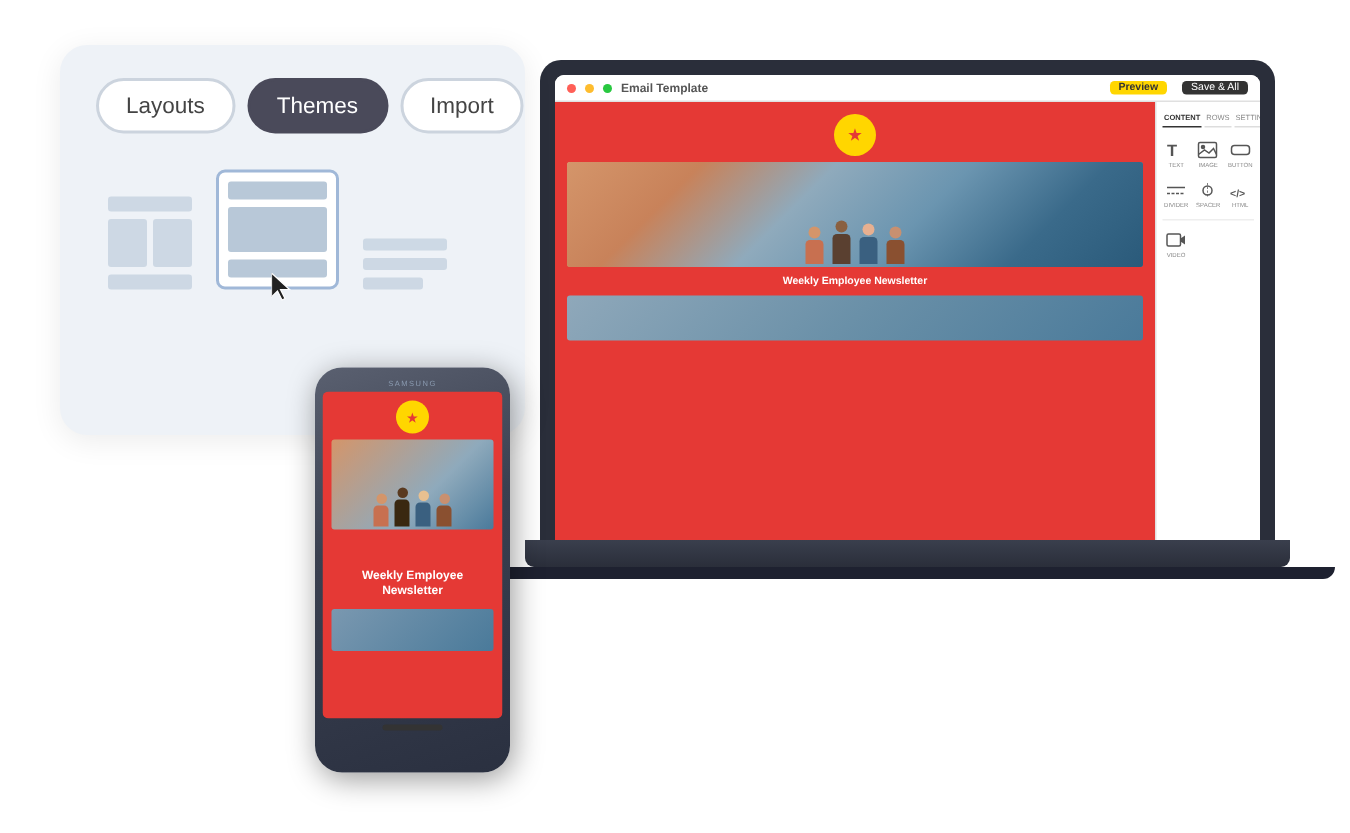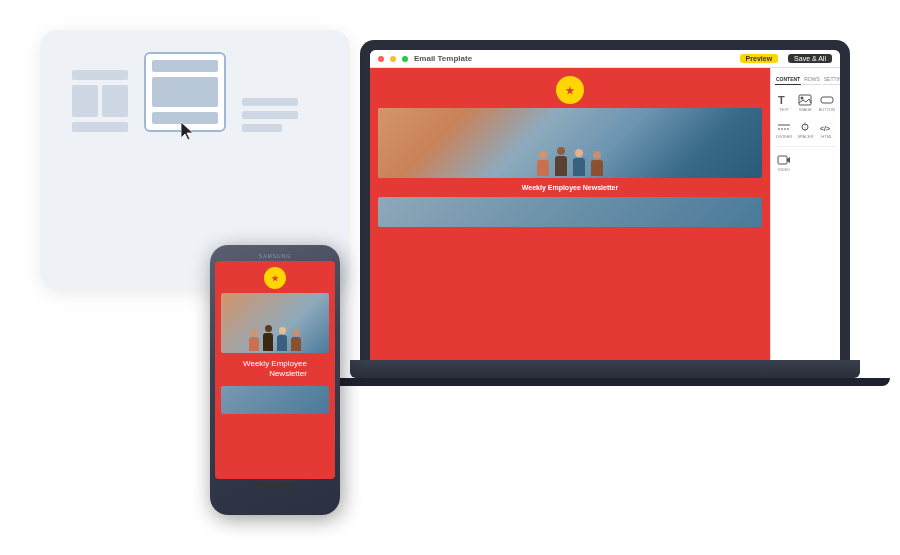--- a/index.html
+++ b/index.html
@@ -431,24 +431,25 @@
       height: 60px;
       background: linear-gradient(135deg, #d4956a 0%, #8faabc 60%, #4a7a9b 100%);
       border-radius: 2px;
       overflow: hidden;
       position: relative;
     }
 
     .phone-title {
       color: #ffffff;
       font-size: 8px;
-      font-weight: 400;
-      text-align: right;
+      font-weight: 700;
+      text-align: center;
       line-height: 1.3;
       padding: 2px 4px;
+      margin-top: 20px;
     }
 
     .phone-img2 {
       width: 100%;
       height: 28px;
       background: linear-gradient(135deg, #7a98b0 0%, #4a7a9a 100%);
       border-radius: 2px;
     }
 
     .phone-home-bar {
@@ -466,20 +467,25 @@
       font-weight: 900;
     }
 
   </style>
 </head>
 <body>
 
 <div class="scene">
 
   <div class="ui-panel">
+    <div class="tabs-row">
+      <button class="tab-btn">Layouts</button>
+      <button class="tab-btn active">Themes</button>
+      <button class="tab-btn">Import</button>
+    </div>
 
     <div class="layout-grid">
 
       <div class="layout-item li1">
         <div class="layout-block lb-top"></div>
         <div class="lb-row">
           <div class="layout-block lb-col"></div>
           <div class="layout-block lb-col"></div>
         </div>
         <div class="layout-block lb-bot"></div>

